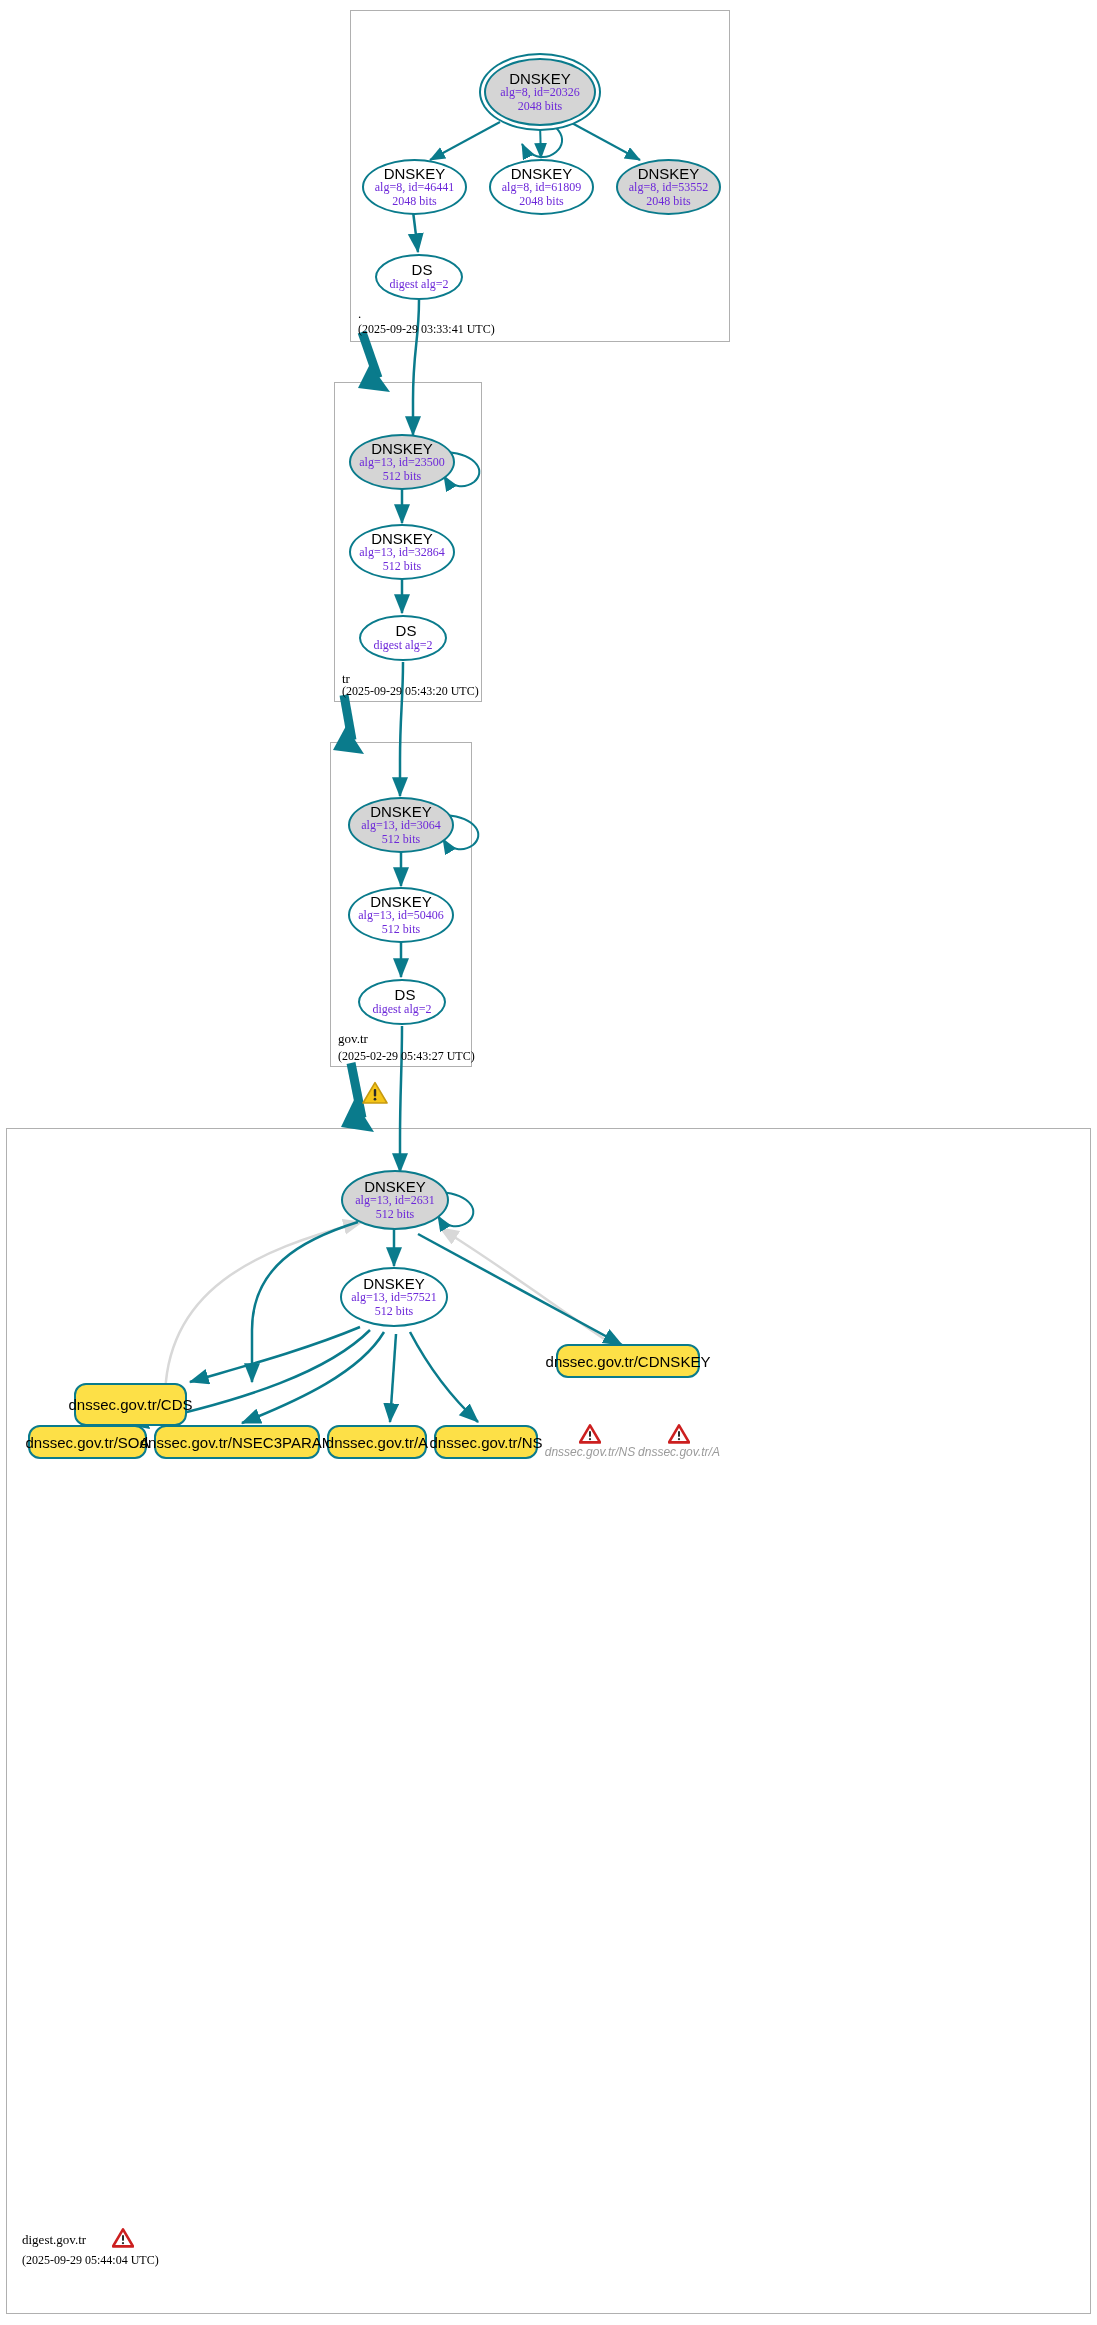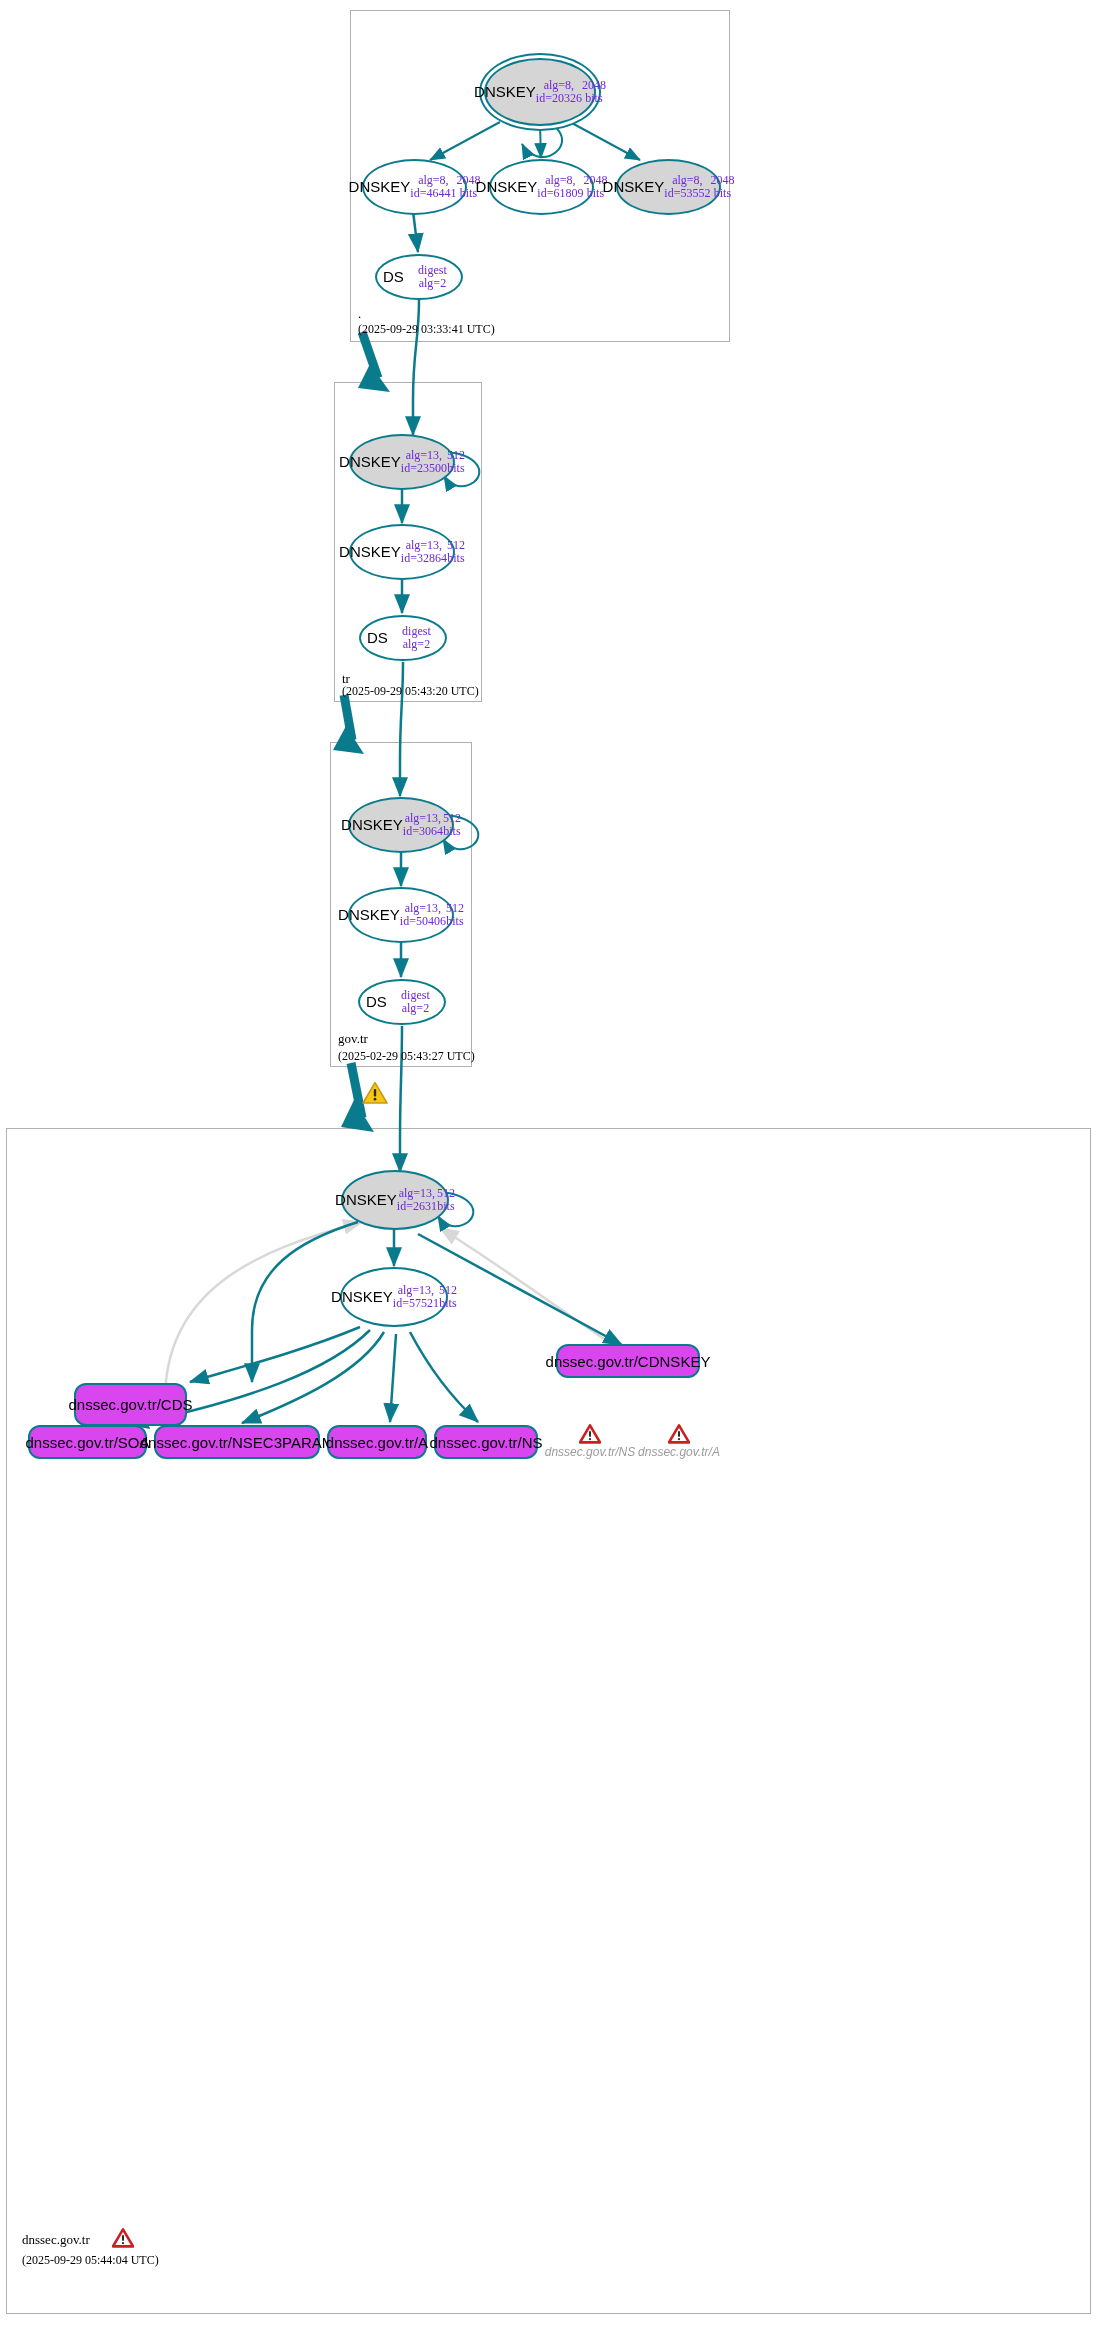--- a/index.html
+++ b/index.html
@@ -33,21 +33,21 @@
     color: #000;
     white-space: nowrap;
     z-index: 6;
   }
   .zone-name { font-size: 13px; }
   .zone-time { font-size: 12px; }
 
   .node {
     position: absolute;
     display: flex;
-    flex-direction: row;
+    flex-direction: column;
     align-items: center;
     justify-content: center;
     text-align: center;
     box-sizing: border-box;
     z-index: 5;
   }
   .ellipse {
     border: 2px solid #0a7b8c;
     border-radius: 50%;
     background: #ffffff;
@@ -67,21 +67,21 @@
     font-size: 12px;
     color: #6d28d9;
     line-height: 1.12;
   }
   .ds .t1 { font-size: 15px; padding-left: 6px; }
 
   .rrbox {
     position: absolute;
     border: 2px solid #0a7b8c;
     border-radius: 12px;
-    background: #d946ef;
+    background: #fde047;
     display: flex;
     align-items: center;
     justify-content: center;
     font-family: "Liberation Sans", sans-serif;
     font-size: 15px;
     color: #000;
     box-sizing: border-box;
     white-space: nowrap;
     z-index: 5;
   }
@@ -294,21 +294,21 @@
 
   <div class="errnode" style="left:637px; top:1424px; width:84px;">
     <svg class="tri" width="22" height="20" viewBox="0 0 22 20" aria-hidden="true">
       <path d="M11 1.4 L21 18.4 L1 18.4 Z" fill="#ffffff" stroke="#cc1f1f" stroke-width="2.6" stroke-linejoin="round"></path>
       <rect x="10" y="7" width="2" height="5.8" rx="0.9" fill="#2a2a2a"></rect>
       <circle cx="11" cy="15.2" r="1.1" fill="#2a2a2a"></circle>
     </svg>
     <span class="lbl">dnssec.gov.tr/A</span>
   </div>
 
-  <div class="zone-label zone-name" style="left:22px; top:2232px;">dnssec.gov.tr</div>
+  <div class="zone-label zone-name" style="left:22px; top:2232px;">digest.gov.tr</div>
   <div class="warn-icon" style="left:112px; top:2228px;">
     <svg class="tri" width="22" height="20" viewBox="0 0 22 20" aria-hidden="true">
       <path d="M11 1.4 L21 18.4 L1 18.4 Z" fill="#ffffff" stroke="#cc1f1f" stroke-width="2.6" stroke-linejoin="round"></path>
       <rect x="10" y="7" width="2" height="5.8" rx="0.9" fill="#2a2a2a"></rect>
       <circle cx="11" cy="15.2" r="1.1" fill="#2a2a2a"></circle>
     </svg>
   </div>
   <div class="zone-label zone-time" style="left:22px; top:2253px;">(2025-09-29 05:44:04 UTC)</div>
 
 </div>

